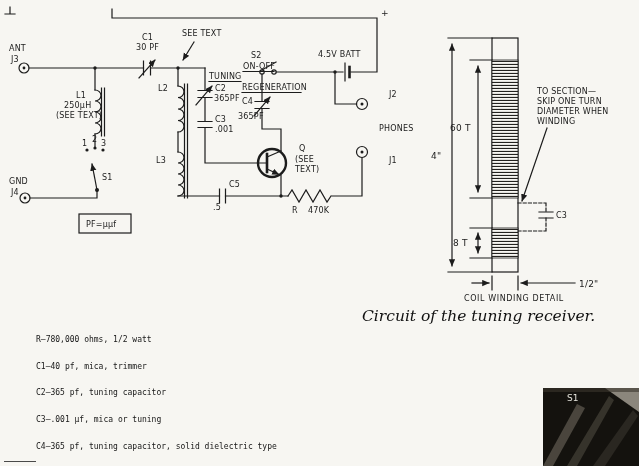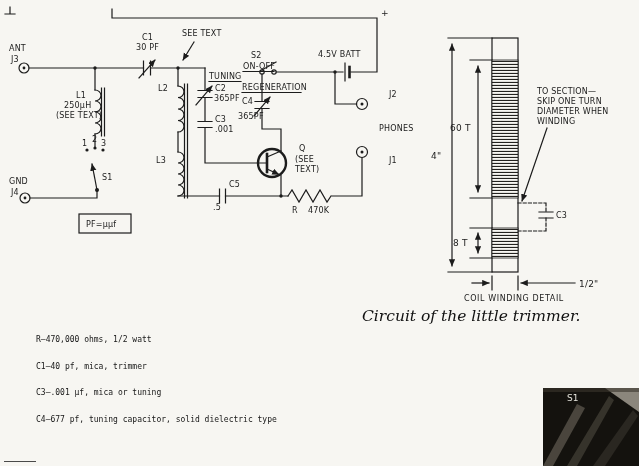--- a/index.html
+++ b/index.html
@@ -244,27 +244,28 @@
       <text class="t t9" x="579" y="287">1/2"</text>
       <text class="t" x="537" y="94">TO SECTION—</text>
       <text class="t" x="537" y="104">SKIP ONE TURN</text>
       <text class="t" x="537" y="114">DIAMETER WHEN</text>
       <text class="t" x="537" y="124">WINDING</text>
       <text class="t" x="556" y="218">C3</text>
       <text class="t sp" x="464" y="301">COIL WINDING DETAIL</text>
     </g>
   </svg>
 
-  <div class="caption">Circuit of the little trimmer.</div>
+  <div class="caption">Circuit of the tuning receiver.</div>
 
   <div class="parts">
-    <div>R—470,000 ohms, 1/2 watt</div>
+    <div>R—780,000 ohms, 1/2 watt</div>
     <div>C1—40 pf, mica, trimmer</div>
+    <div>C2—365 pf, tuning capacitor</div>
     <div>C3—.001 µf, mica or tuning</div>
-    <div>C4—677 pf, tuning capacitor, solid dielectric type</div>
+    <div>C4—365 pf, tuning capacitor, solid dielectric type</div>
     
     
     
     
     
     
     
     
     
     

